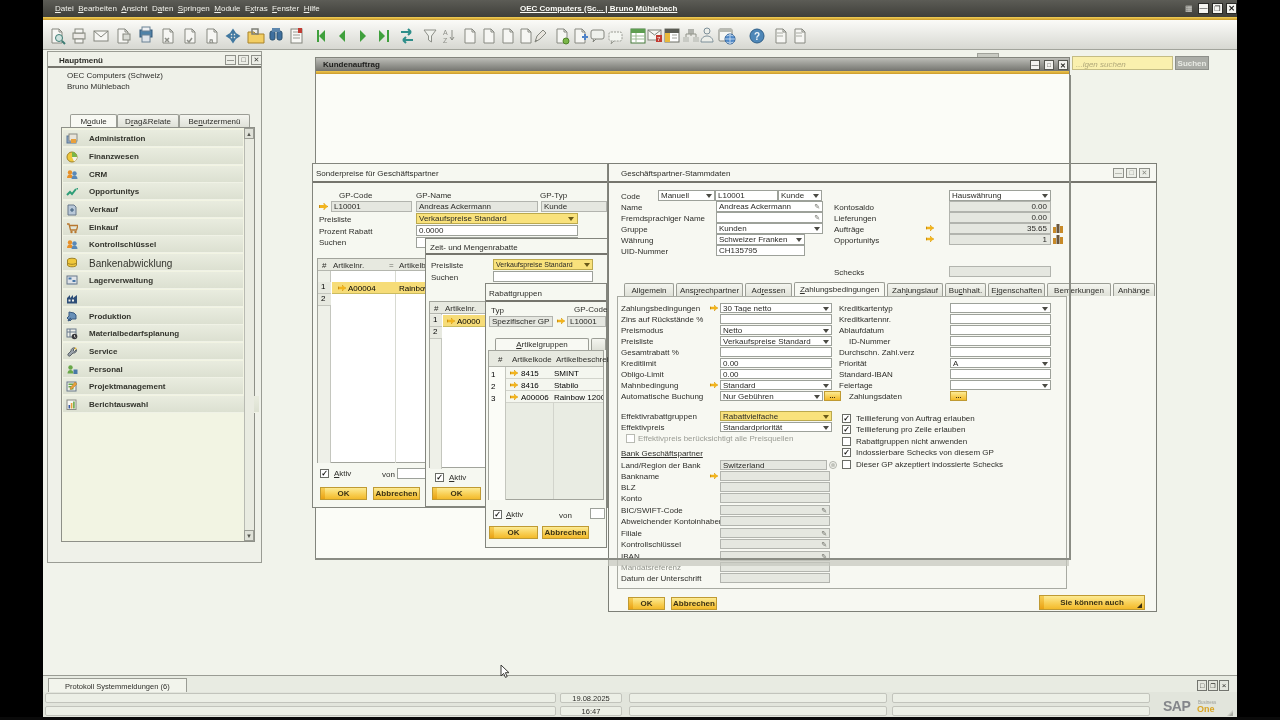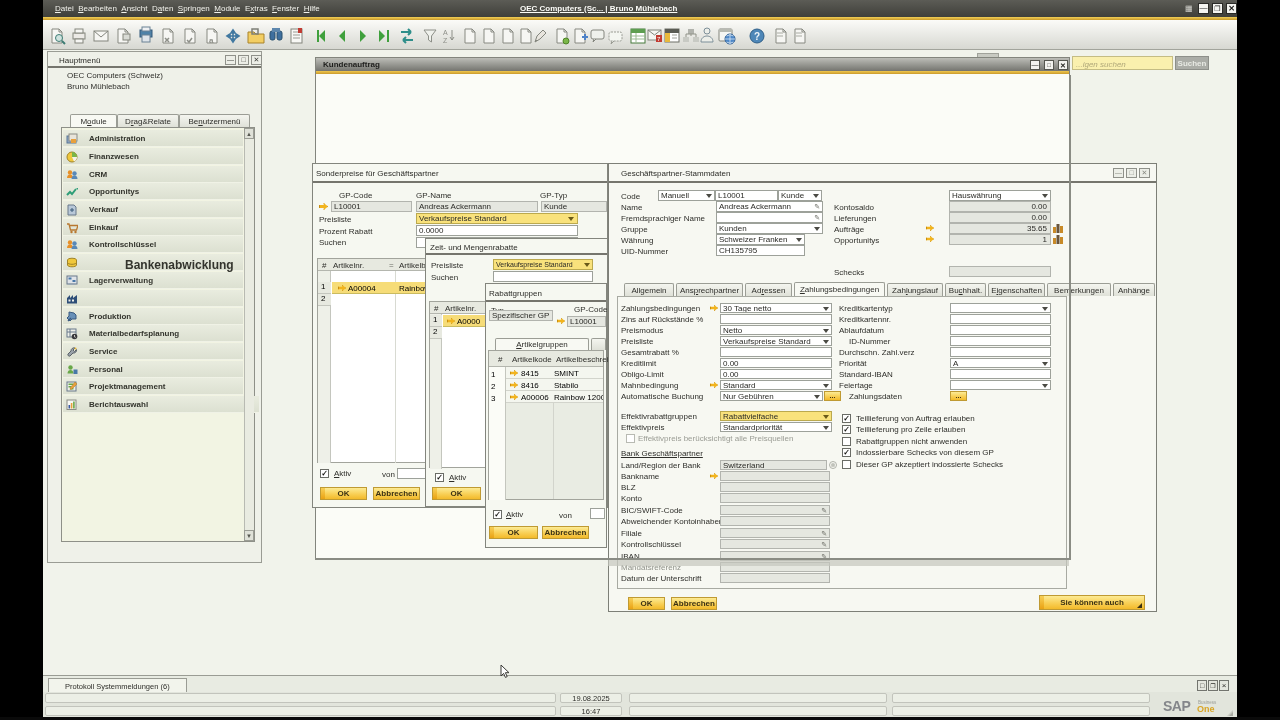--- a/index.html
+++ b/index.html
@@ -146,21 +146,21 @@
       <line x1="734" y1="16" x2="740" y2="16" stroke="#a8aaa2"></line>
 <use href="#doc" x="757" y="16"></use>
       <line x1="753" y1="13" x2="759" y2="13" stroke="#a8aaa2"></line>
       <line x1="753" y1="16" x2="759" y2="16" stroke="#a8aaa2"></line>
 </svg>
 </div>
 
 <div class="ab" id="mdi" style="left:43px; top:50px; width:1194px; height:625px; background:#f1f3eb;"></div>
 
 <div class="ab" style="left:47px; top:51px; width:215px; height:512px; background:#eff1e9; border:1px solid #9a9c94;">
-  <div class="wtl" style="left:11px; top:4px; font-weight:normal;">Hauptmenü</div>
+  <div class="wtl" style="left:11px; top:4px; font-weight:bold;">Hauptmenü</div>
   <div class="wctl" style="left:177px; top:3px;">―</div>
   <div class="wctl" style="left:190px; top:3px;">□</div>
   <div class="wctl" style="left:203px; top:3px;">✕</div>
   <div class="sep" style="left:0px; top:14px; width:213px;"></div>
   <div class="lbl" style="left:19px; top:19px;">OEC Computers (Schweiz)</div>
   <div class="lbl" style="left:19px; top:30px;">Bruno Mühlebach</div>
   <div class="tab tabon" style="left:22px; top:62px; width:47px; height:13px; line-height:13px;">M<u>o</u>dule</div>
   <div class="tab" style="left:69px; top:62px; width:62px; height:13px; line-height:13px;">D<u>r</u>ag&amp;Relate</div>
   <div class="tab" style="left:131px; top:62px; width:71px; height:13px; line-height:13px;">Be<u>n</u>utzermenü</div>
   <div class="ab" id="modlist" style="left:13px; top:75px; width:194px; height:415px; background:#f2f4e3; border:1px solid #8e9088;">
@@ -219,21 +219,21 @@
           <path d="M5.5 10c0-2.5 1.5-3.5 3-3.5s3 1 3 3.5z" fill="#5888b8"></path>
         </svg>
         <div style="position:absolute; left:26px; top:4px; font-size:8px; font-weight:bold; color:#33342d; white-space:nowrap;">Kontrollschlüssel</div>
       </div>
     <div class="ab" style="left:1px; top:126px; width:180px; height:17px; background:linear-gradient(#e9ecdf,#dce0d1); border-bottom:1px solid #f0f2e6;">
         <svg width="12" height="12" style="position:absolute;left:3px;top:2.5px;">
           <ellipse cx="6" cy="3" rx="4.5" ry="1.8" fill="#f0c83c" stroke="#a08428"></ellipse>
           <path d="M1.5 3v5c0 1 2 1.8 4.5 1.8S10.5 9 10.5 8V3" fill="#f0c83c" stroke="#a08428"></path>
           <path d="M1.5 5.5c0 1 2 1.8 4.5 1.8s4.5-.8 4.5-1.8" fill="none" stroke="#a08428"></path>
         </svg>
-        <div style="position:absolute; left:26px; top:4px; font-size:12px; font-weight:bold; color:#33342d; white-space:nowrap;margin-left:36px;">Bankenabwicklung</div>
+        <div style="position:absolute; left:26px; top:4px; font-size:10px; font-weight:normal; color:#33342d; white-space:nowrap;">Bankenabwicklung</div>
       </div>
     <div class="ab" style="left:1px; top:144px; width:180px; height:17px; background:linear-gradient(#e9ecdf,#dce0d1); border-bottom:1px solid #f0f2e6;">
         <svg width="12" height="12" style="position:absolute;left:3px;top:2.5px;">
           <rect x="1" y="1" width="10" height="8" fill="#dfe3e8" stroke="#68788a"></rect>
           <rect x="2.5" y="2.5" width="3" height="2" fill="#4878a8"></rect>
           <rect x="6.5" y="5" width="3" height="2" fill="#4878a8"></rect>
           <rect x="2.5" y="8" width="7" height="2" fill="#9aa8b4"></rect>
         </svg>
         <div style="position:absolute; left:26px; top:4px; font-size:8px; font-weight:bold; color:#33342d; white-space:nowrap;">Lagerverwaltung</div>
       </div>
@@ -384,21 +384,21 @@
   <div class="cb" style="left:9px; top:234px;">✓</div>
   <div class="lbl" style="left:23px; top:234px;"><u>A</u>ktiv</div>
   <div class="btn" style="left:6px; top:248px; width:49px; height:13px; line-height:12px;"><i></i>OK</div>
 </div>
 
 <div class="ab" style="left:485px; top:283px; width:122px; height:265px; background:#f6f8f1; border:1px solid #83857d;">
   <div class="wtl" style="left:3px; top:5px; font-weight:normal;">Rabattgruppen</div>
   <div class="sep" style="left:0; top:16px; width:120px;"></div>
   <div class="lbl" style="left:5px; top:22px;">Typ</div>
   <div class="lbl" style="left:88px; top:21px;">GP-Code</div>
-  <div class="fg pad" style="left:3px; top:26px; width:64px; height:11px;">Spezifischer GP</div>
+  <div class="fg pad" style="left:3px; top:32px; width:64px; height:11px;">Spezifischer GP</div>
   <div class="go" style="left:71px; top:34px; width:8px; height:6px;"></div>
   <div class="fg pad" style="left:81px; top:32px; width:39px; height:11px;">L10001</div>
   <div class="tab tabon" style="left:9px; top:54px; width:94px; height:12px; line-height:12px;"><u>A</u>rtikelgruppen</div>
   <div class="tab" style="left:105px; top:54px; width:15px; height:12px;"></div>
 
   <div class="ab" style="left:2px; top:66px; width:116px; height:150px; background:#fff; border:1px solid #a2a49c;">
     <div class="ab" style="left:0; top:0; width:100%; height:16px; background:#e7e9e0; border-bottom:1px solid #b4b6ae;">
       <span class="lbl" style="left:9px; top:4px;">#</span>
         <span class="lbl" style="left:23px; top:4px;">Artikelkode</span>
         <span class="lbl" style="left:67px; top:4px;">Artikelbeschrei</span>

